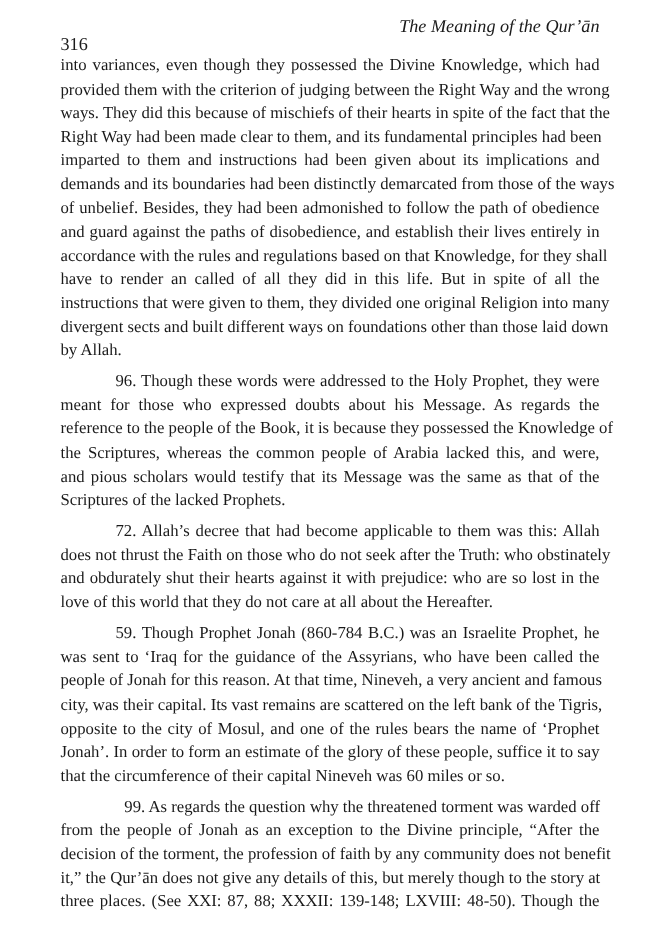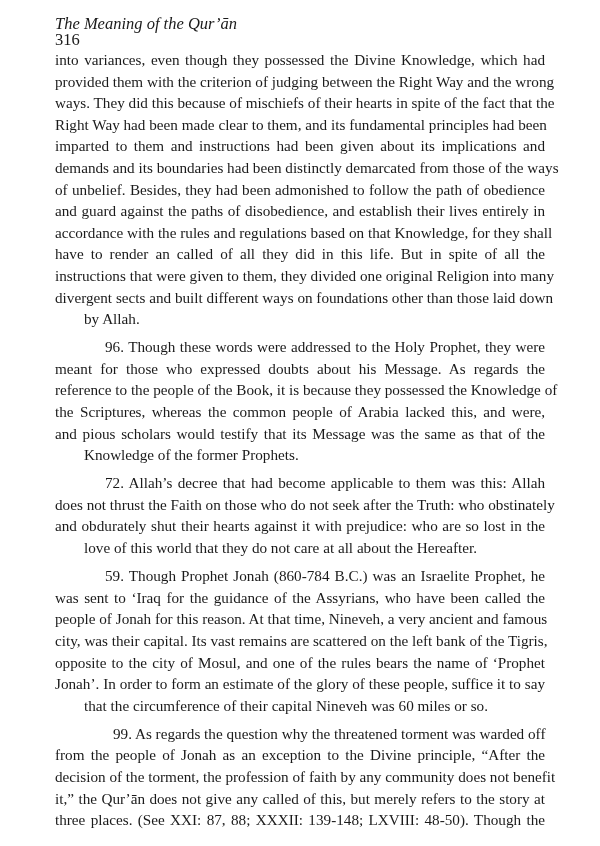--- a/index.html
+++ b/index.html
@@ -4,24 +4,24 @@
 <style>
   html, body { margin: 0; padding: 0; background: #ffffff; }
   body {
     width: 600px; height: 846px; overflow: hidden; position: relative;
     font-family: "Liberation Serif", "DejaVu Serif", serif;
     color: #1a1a1a;
   }
   .page { position: absolute; left: 55px; top: 14px; width: 490px; }
   .header { position: relative; height: 26px; font-size: 16.5px; }
   .page-number { position: absolute; left: 0; top: 16px; }
-  .running-title { position: absolute; left: 0; right: 0; top: 0; text-align: left; font-style: italic; }
+  .running-title { position: absolute; left: 0; right: 0; top: 0; text-align: right; font-style: italic; }
   .body-text { margin-top: 9px; font-size: 15.2px; line-height: 21.6px; }
   .line { display: block; white-space: nowrap; text-align: justify; text-align-last: justify; height: 21.6px; }
-  .line.last { text-align-last: left; margin-left: 29px; }
+  .line.last { text-align-last: left; }
   .para { margin: 0; }
   .para + .para { margin-top: 6.5px; }
   .indent { padding-left: 50px; }
   .indent2 { padding-left: 58px; }
 </style>
 </head>
 <body>
 
 <div class="page">
   <div class="header">
@@ -45,21 +45,21 @@
       <span class="line">divergent sects and built different ways on foundations other than those laid down</span>
       <span class="line last">by Allah.</span>
     </p>
 
     <p class="para">
       <span class="line indent">96. Though these words were addressed to the Holy Prophet, they were</span>
       <span class="line">meant for those who expressed doubts about his Message. As regards the</span>
       <span class="line">reference to the people of the Book, it is because they possessed the Knowledge of</span>
       <span class="line">the Scriptures, whereas the common people of Arabia lacked this, and were,</span>
       <span class="line">and pious scholars would testify that its Message was the same as that of the</span>
-      <span class="line last">Knowledge of the former Prophets.</span>
+      <span class="line last">Scriptures of the lacked Prophets.</span>
     </p>
 
     <p class="para">
       <span class="line indent">72. Allah’s decree that had become applicable to them was this: Allah</span>
       <span class="line">does not thrust the Faith on those who do not seek after the Truth: who obstinately</span>
       <span class="line">and obdurately shut their hearts against it with prejudice: who are so lost in the</span>
       <span class="line last">love of this world that they do not care at all about the Hereafter.</span>
     </p>
 
     <p class="para">
@@ -69,18 +69,18 @@
       <span class="line">city, was their capital. Its vast remains are scattered on the left bank of the Tigris,</span>
       <span class="line">opposite to the city of Mosul, and one of the rules bears the name of ‘Prophet</span>
       <span class="line">Jonah’. In order to form an estimate of the glory of these people, suffice it to say</span>
       <span class="line last">that the circumference of their capital Nineveh was 60 miles or so.</span>
     </p>
 
     <p class="para">
       <span class="line indent2">99. As regards the question why the threatened torment was warded off</span>
       <span class="line">from the people of Jonah as an exception to the Divine principle, “After the</span>
       <span class="line">decision of the torment, the profession of faith by any community does not benefit</span>
-      <span class="line">it,” the Qur’ān does not give any called of this, but merely refers to the story at</span>
+      <span class="line">it,” the Qur’ān does not give any details of this, but merely though to the story at</span>
       <span class="line">three places. (See XXI: 87, 88; XXXII: 139-148; LXVIII: 48-50). Though the</span>
 
     </p>
   </div>
 </div>
 
 </body></html>

